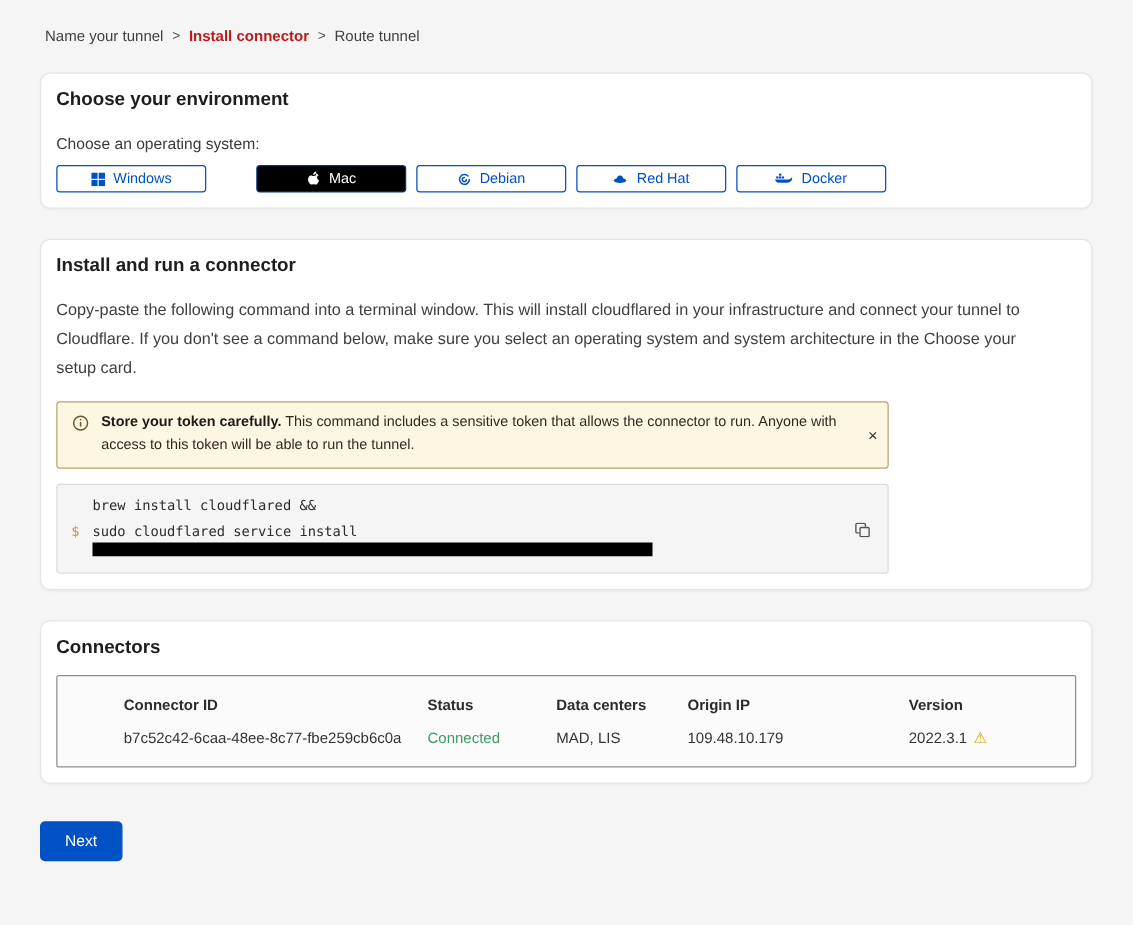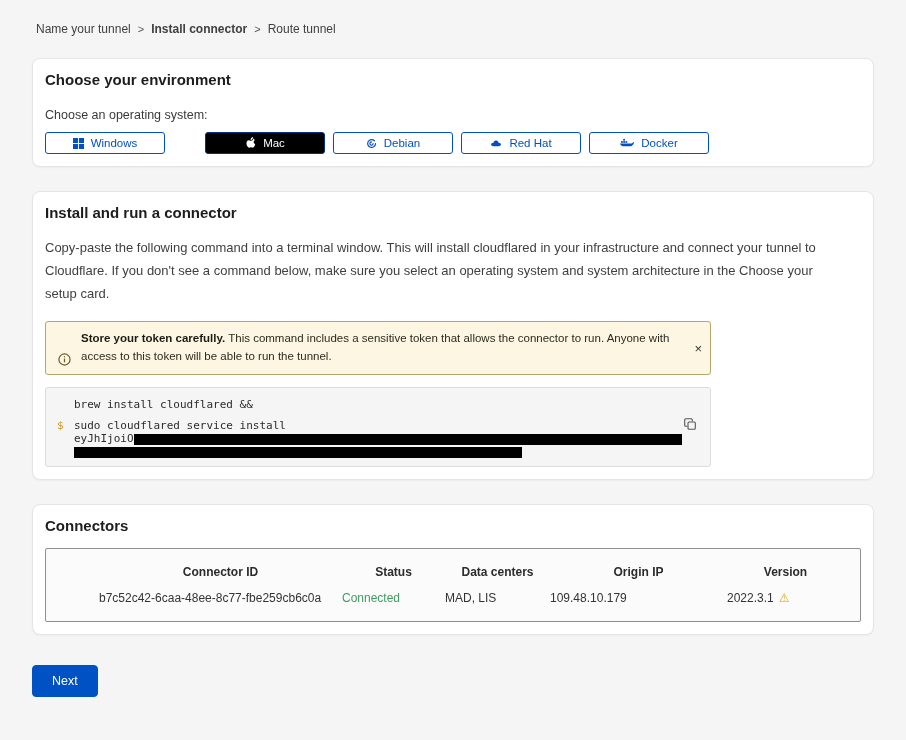--- a/index.html
+++ b/index.html
@@ -7,21 +7,21 @@
   body {
     font-family:"Liberation Sans", sans-serif;
     background:#f5f5f6;
     color:#313131;
   }
   .page { padding:22px 32px 0 32px; }
 
   
   .breadcrumb { display:flex; align-items:center; gap:7px; font-size:12px; color:#3f3f3f; margin:0 0 22px 4px; }
   .breadcrumb .crumb { cursor:pointer; }
-  .breadcrumb .crumb.active { font-weight:bold; color:#404040; }
+  .breadcrumb .crumb.active { font-weight:bold; color:#b91c1c; }
   .breadcrumb .sep { color:#555; font-size:11px; }
 
   
   .card {
     background:#ffffff;
     border:1px solid #e5e5e5;
     border-radius:8px;
     box-shadow:0 1px 2px rgba(0,0,0,0.04);
     padding:12px;
     margin-bottom:24px;
@@ -40,21 +40,21 @@
   }
   .os-btn.selected { background:#000000; border-color:#003681; color:#ffffff;margin-left:32px; }
   .os-btn svg { flex:0 0 auto; }
 
   
   .desc { font-size:13px; line-height:1.75; color:#3f3f3f; margin-top:16px; max-width:795px; }
 
   .warn-box {
     margin-top:16px; width:666px;
     background:#fdf6e3; border:1px solid #b9a468; border-radius:3px;
-    display:flex; align-items:flex-end; gap:10px;
+    display:flex; align-items:flex-start; gap:10px;
     padding:8px 10px 8px 12px;
     position:relative;
   }
   .warn-box .w-icon { margin-top:2px; }
   .warn-text { font-size:11.5px; line-height:1.55; color:#2e2a20; flex:1; padding-right:22px; }
   .warn-text b { color:#1d1b14; }
   .warn-close {
     position:absolute; right:8px; top:50%; transform:translateY(-50%);
     border:none; background:transparent; font-size:13px; color:#333; cursor:pointer; line-height:1;
   }
@@ -82,21 +82,21 @@
     border:1px solid #8f8f8f; border-radius:2px;
     background:#fbfbfb;
     padding:16px 16px 16px 53px;
   }
   .t-row {
     display:grid;
     grid-template-columns:243px 103px 105px 177px 1fr;
     align-items:center;
     font-size:12px;
   }
-  .t-head { font-weight:bold; color:#2c2c2c; margin-bottom:12px;text-align:center; }
+  .t-head { font-weight:bold; color:#2c2c2c; margin-bottom:12px; }
   .t-data { color:#333; }
   .status-connected { color:#3e9b63; }
   .version-cell { display:flex; align-items:flex-end; gap:5px; }
   .warn-tri { color:#d9a200; font-size:12px; }
 
   
   .next-btn {
     margin:6px 0 0 0;
     background:#0051c3; color:#fff;
     border:1px solid #0051c3; border-radius:4px;
@@ -200,21 +200,20 @@
         <span>This command includes a sensitive token that allows the connector to run. Anyone with access to this token will be able to run the tunnel.</span>
       </div>
       <button class="warn-close">×</button>
     </div>
 
     <div class="code-box">
       <span class="prompt">$</span>
       <div class="code-line">brew install cloudflared &amp;&amp;</div>
       <div class="code-gap"></div>
       <div class="code-line">sudo cloudflared service install</div>
-      <div class="code-line"><span>eyJhIjoiO</span><span class="redact" style="width:548px;"></span></div>
       <div class="code-line"><span class="redact" style="width:448px;"></span></div>
       <button class="copy-btn">
         <svg width="12" height="12" viewBox="0 0 12 12" fill="none" stroke="#555" stroke-width="1.1">
             <path d="M8.3 3.3V1.7c0-.6-.4-1-1-1H1.7c-.6 0-1 .4-1 1v5.6c0 .6.4 1 1 1h1.6"></path>
             <rect x="4" y="4" width="7.3" height="7.3" rx="1"></rect>
           </svg>
       </button>
     </div>
   </div>
 

